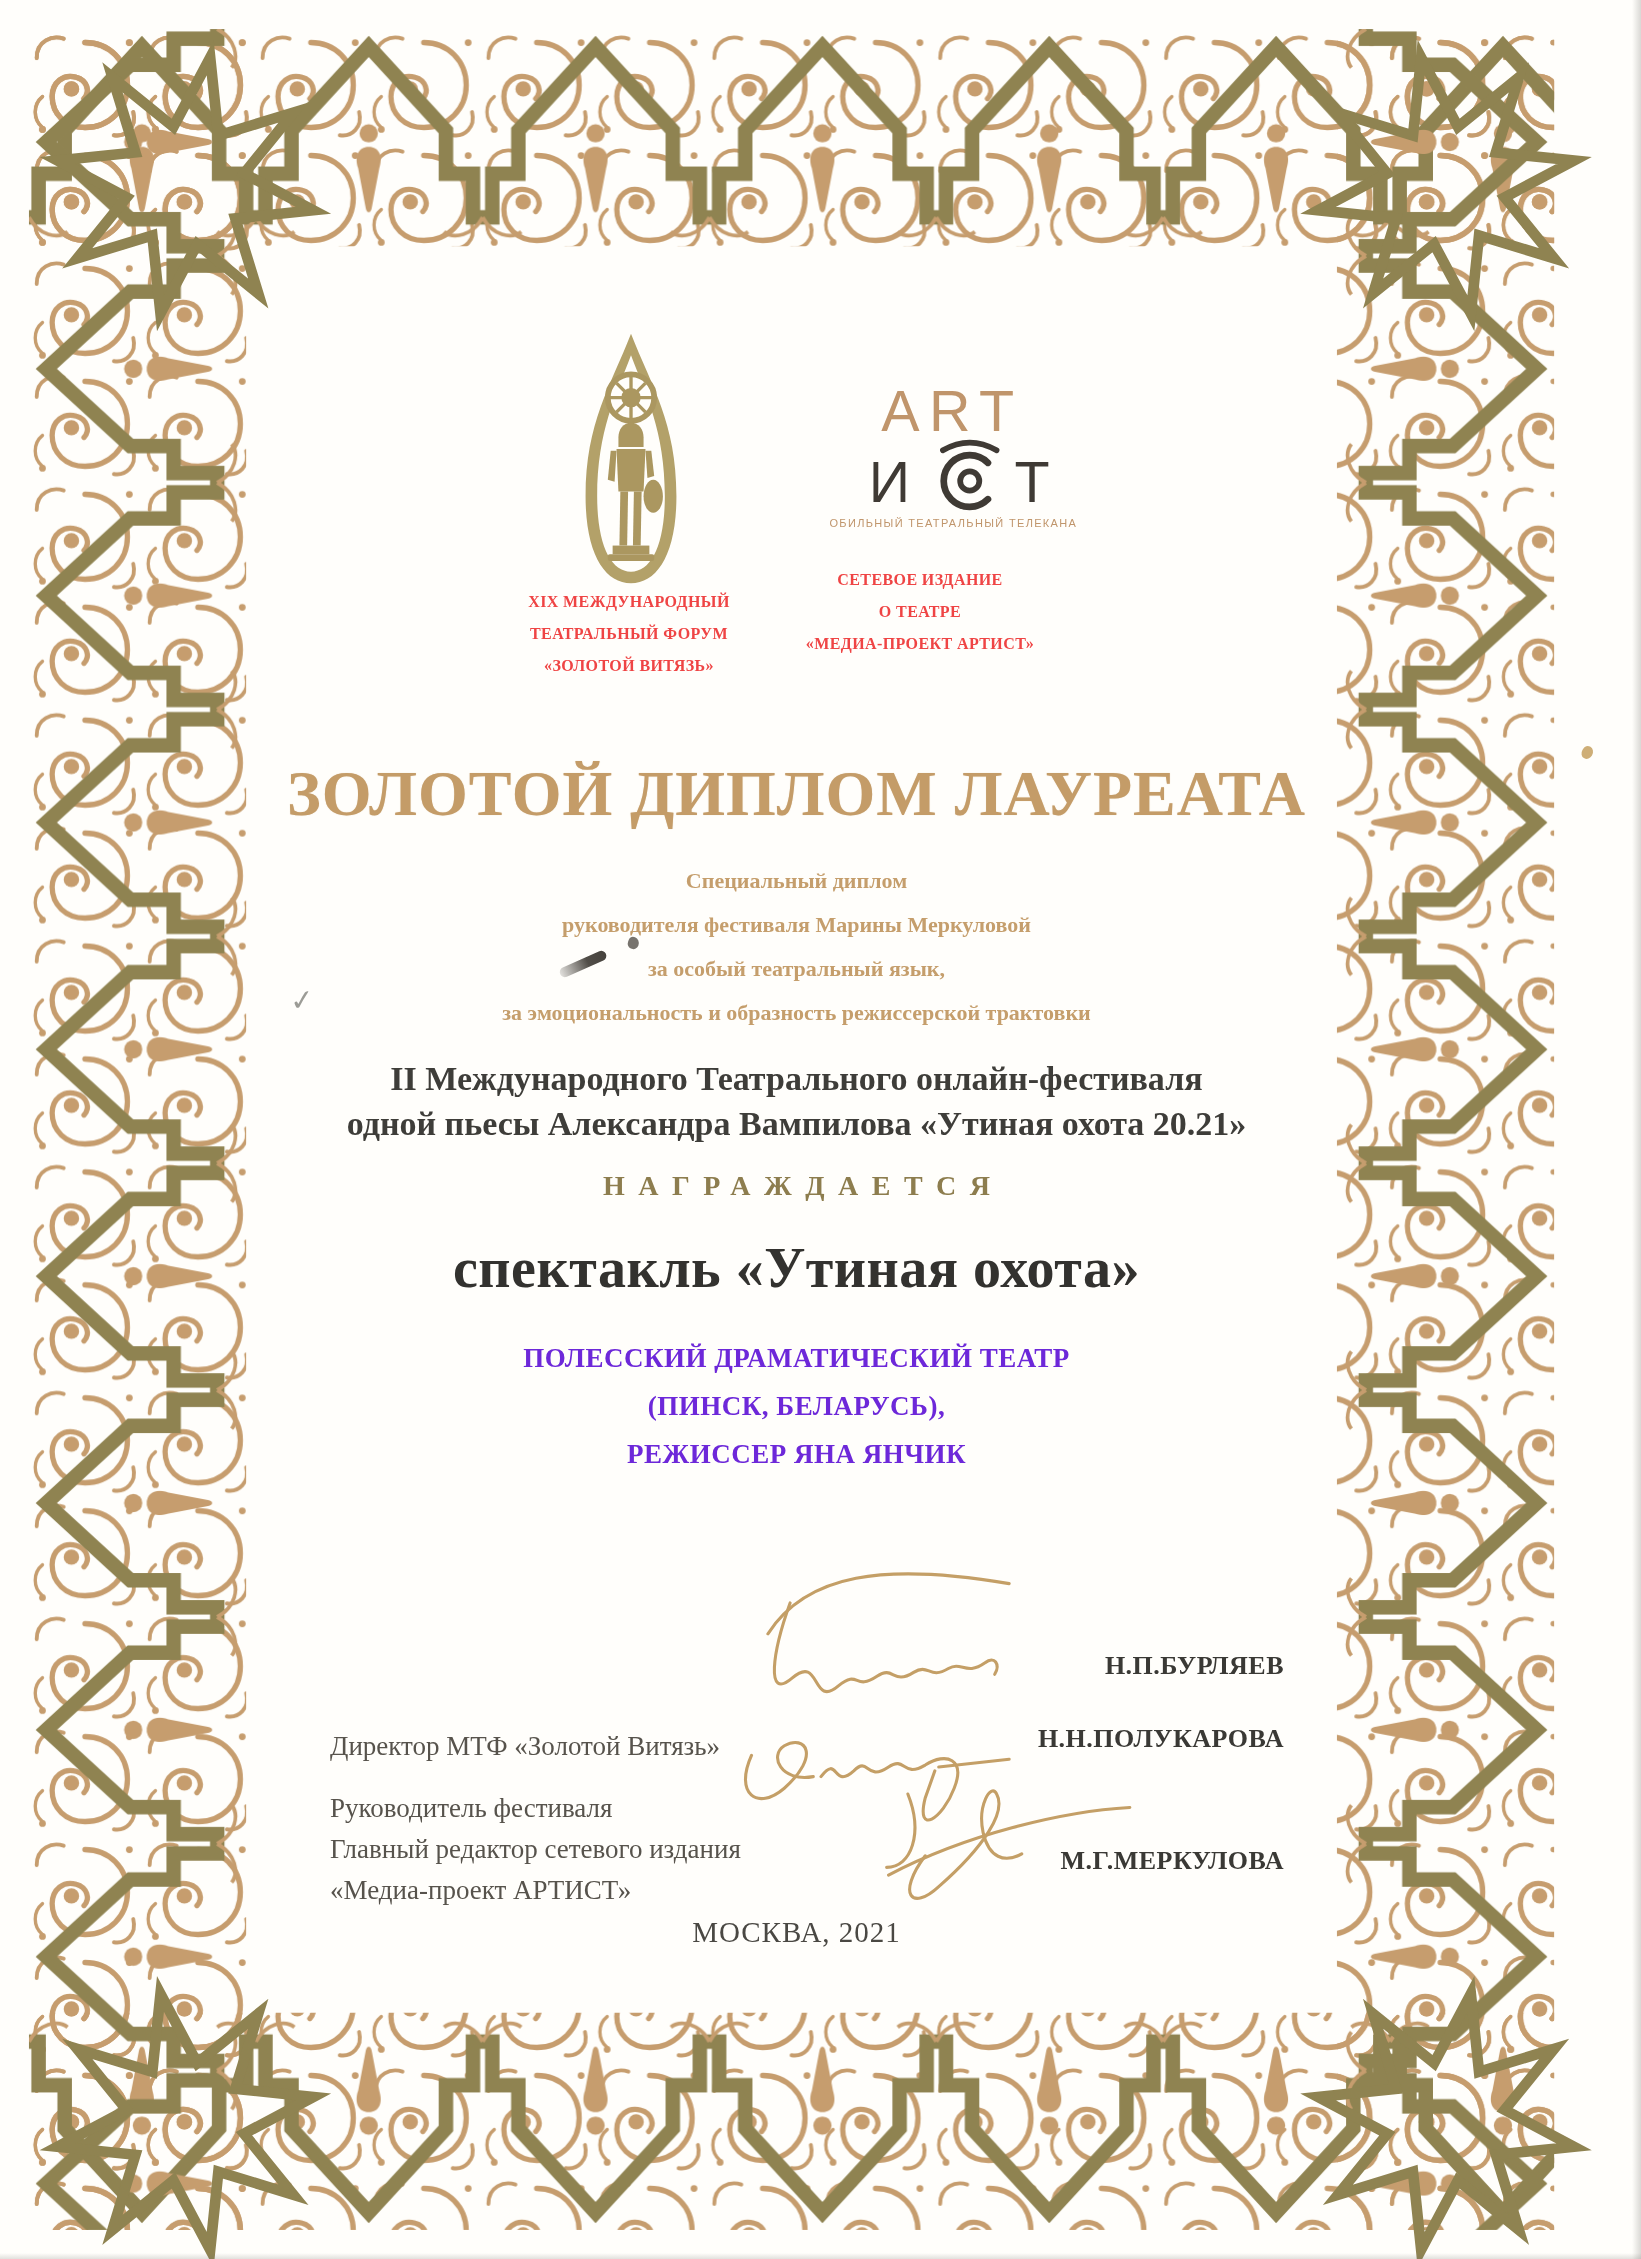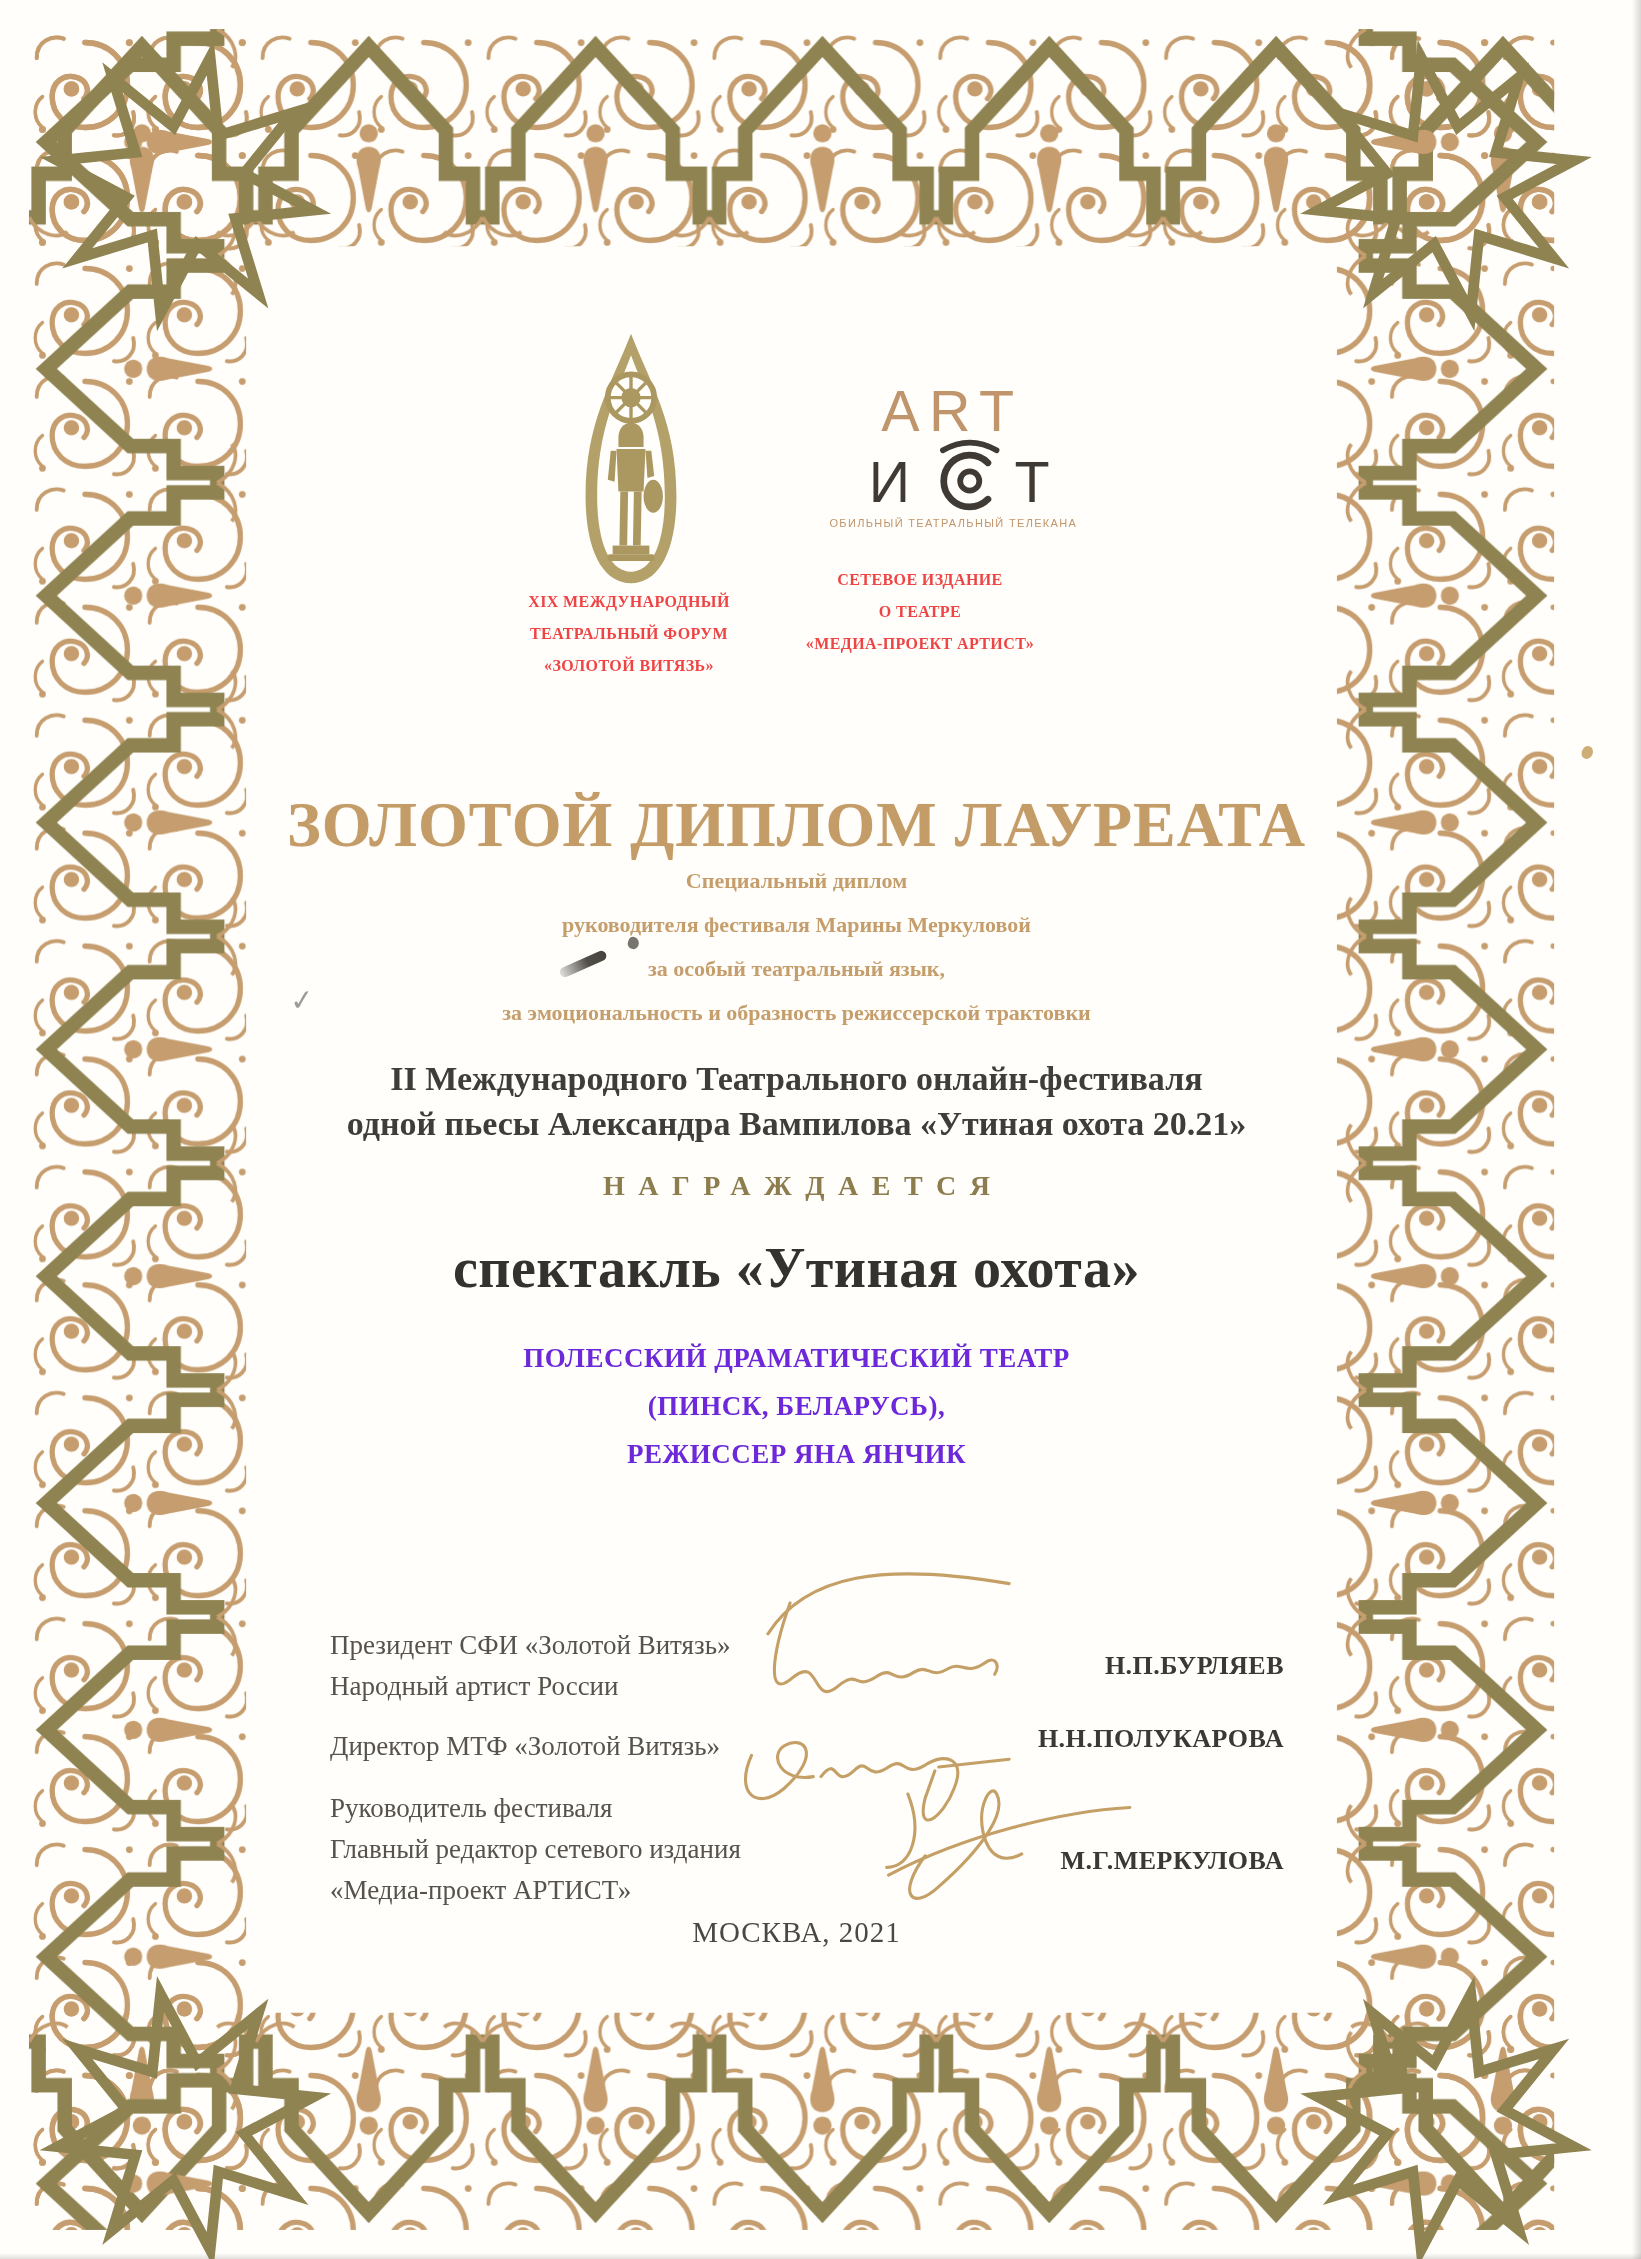--- a/index.html
+++ b/index.html
@@ -153,21 +153,21 @@
       <div>XIX МЕЖДУНАРОДНЫЙ</div>
       <div>ТЕАТРАЛЬНЫЙ ФОРУМ</div>
       <div>«ЗОЛОТОЙ ВИТЯЗЬ»</div>
     </div>
     <div class="abs caption" style="left:727px;top:564px;width:386px;">
       <div>СЕТЕВОЕ ИЗДАНИЕ</div>
       <div>О ТЕАТРЕ</div>
       <div>«МЕДИА-ПРОЕКТ АРТИСТ»</div>
     </div>
 
-    <div class="abs ctext title" style="top:788px;">ЗОЛОТОЙ ДИПЛОМ ЛАУРЕАТА</div>
+    <div class="abs ctext title" style="top:757px;">ЗОЛОТОЙ ДИПЛОМ ЛАУРЕАТА</div>
 
     <div class="abs ctext gold-lines" style="top:859px;">
       <div>Специальный диплом</div>
       <div>руководителя фестиваля Марины Меркуловой</div>
       <div>за особый театральный язык,</div>
       <div>за эмоциональность и образность режиссерской трактовки</div>
     </div>
 
     <div class="abs ctext dark-lines" style="top:1056px;">
       <div>II Международного Театрального онлайн-фестиваля</div>
@@ -177,24 +177,20 @@
     <div class="abs ctext recipient" style="top:1236px;">спектакль «Утиная охота»</div>
 
     <div class="abs ctext awarded" style="top:1170px;">НАГРАЖДАЕТСЯ</div>
 
     <div class="abs ctext theatre" style="top:1334px;">
       <div>ПОЛЕССКИЙ ДРАМАТИЧЕСКИЙ ТЕАТР</div>
       <div>(ПИНСК, БЕЛАРУСЬ),</div>
       <div>РЕЖИССЕР ЯНА ЯНЧИК</div>
     </div>
 
-    <div class="abs sig-label" style="left:330px;top:1625px;width:541px;">
-      <div>Президент СФИ «Золотой Витязь»</div>
-      <div>Народный артист России</div>
-    </div>
     <div class="abs sig-name" style="left:869px;top:1651px;width:415px;">Н.П.БУРЛЯЕВ</div>
 
     <div class="abs sig-label" style="left:330px;top:1726px;width:541px;">
       <div>Директор МТФ «Золотой Витязь»</div>
     </div>
     <div class="abs sig-name" style="left:869px;top:1724px;width:415px;">Н.Н.ПОЛУКАРОВА</div>
 
     <div class="abs sig-label" style="left:330px;top:1788px;width:541px;">
       <div>Руководитель фестиваля</div>
       <div>Главный редактор сетевого издания</div>

